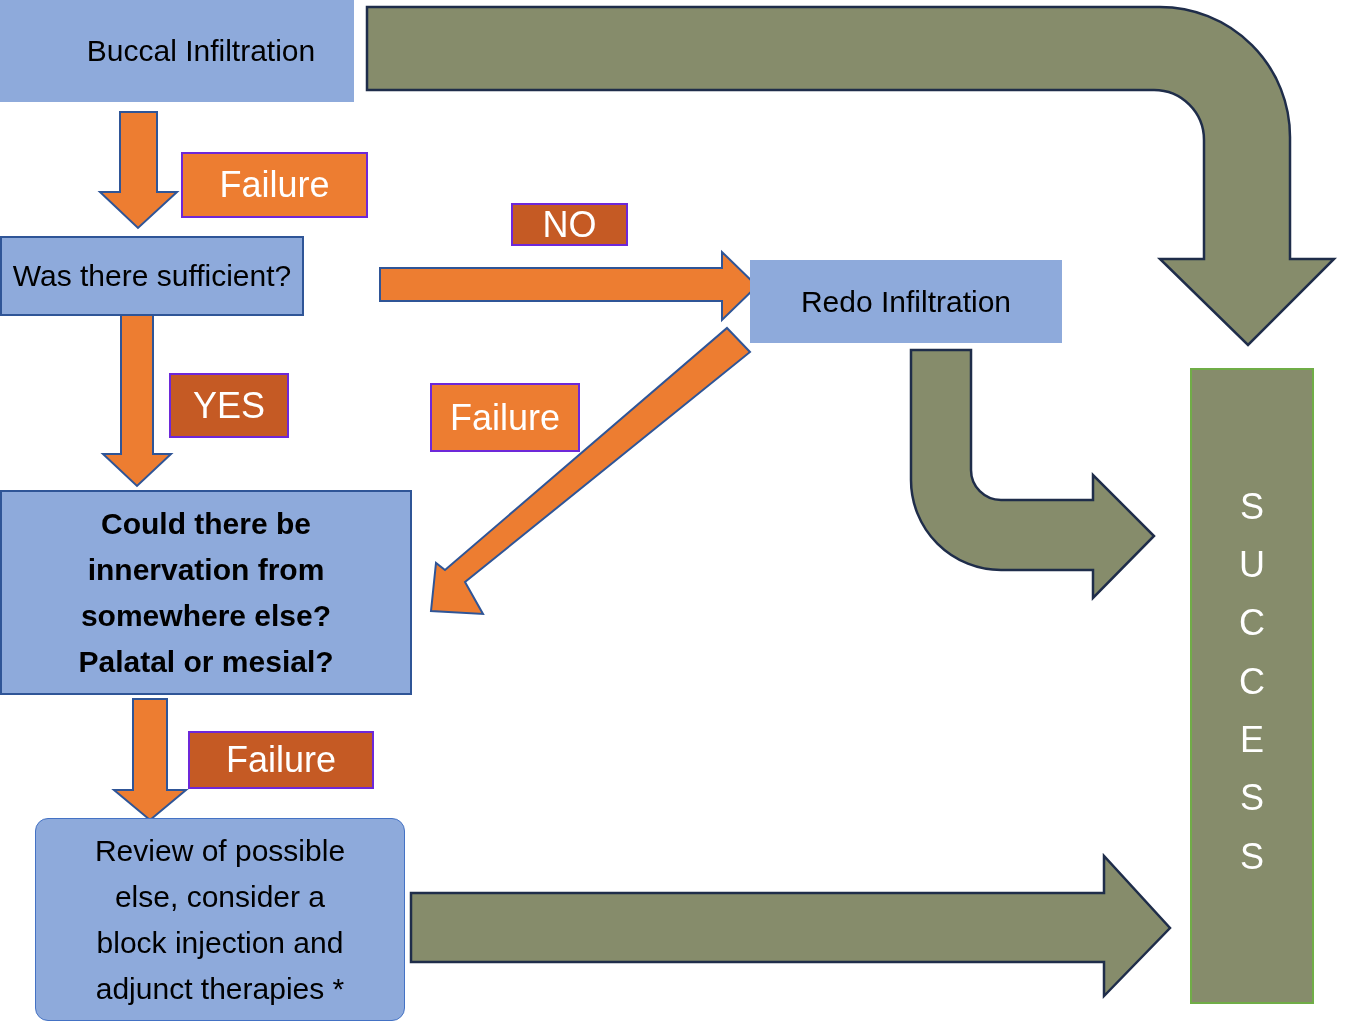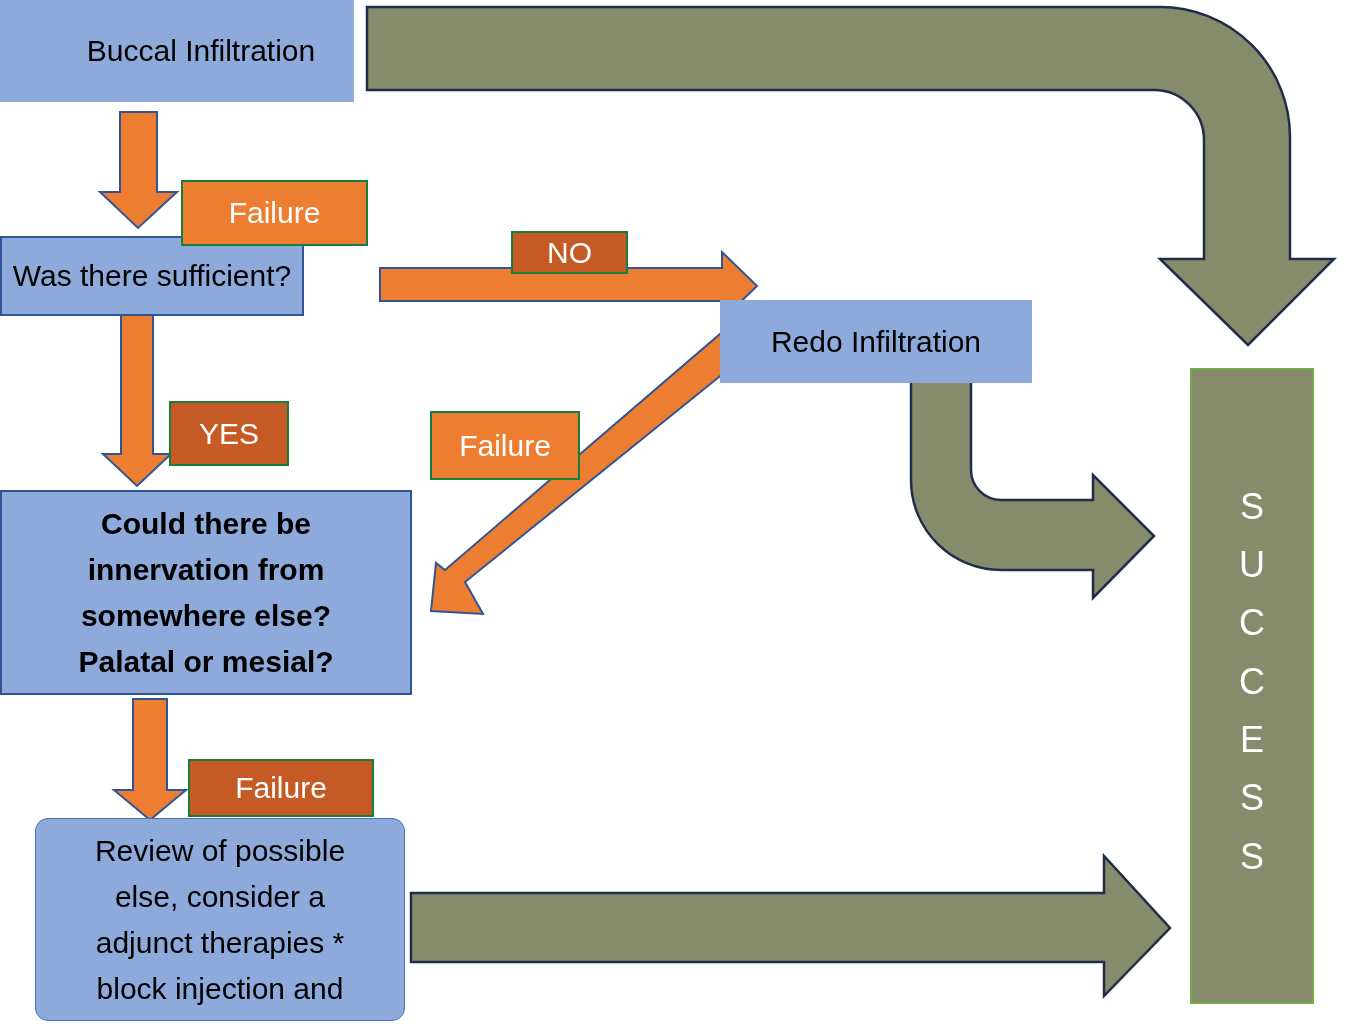--- a/index.html
+++ b/index.html
@@ -3,23 +3,23 @@
 <meta charset="utf-8">
 <style>
   html, body { margin: 0; padding: 0; background: #ffffff; }
   body { width: 1345px; height: 1027px; position: relative; overflow: hidden;
          font-family: "Liberation Sans", sans-serif; }
   svg.arrows { position: absolute; left: 0; top: 0; width: 1345px; height: 1027px; }
   .box { position: absolute; box-sizing: border-box; background: #8eaadb;
          border: 2px solid #2f5597; color: #000; display: flex; align-items: center;
          justify-content: center; text-align: center; font-size: 30px; line-height: 46px; }
   .box.nob { border: 1px solid #8eaadb; }
-  .lbl { position: absolute; box-sizing: border-box; border: 2px solid #15803d;
+  .lbl { position: absolute; box-sizing: border-box; border: 2px solid #6d28d9;
          color: #fff; display: flex; align-items: center; justify-content: center;
-         font-size: 30px; margin-top: 28px; }
+         font-size: 36px; }
   .lbl.light { background: #ed7d31; }
   .lbl.dark { background: #c55a24; }
   .success { position: absolute; left: 1190px; top: 368px; width: 124px; height: 636px;
              box-sizing: border-box; background: #868c6b; border: 2px solid #70ad47;
              color: #fff; }
   .success span { position: absolute; left: 0; width: 100%; text-align: center; font-size: 36px; }
 </style>
 </head>
 <body>
 
@@ -43,36 +43,36 @@
 </svg>
 
 <div class="box nob" style="left:0;top:0;width:354px;height:102px;padding-left:48px;">
   <span>Buccal Infiltration</span>
 </div>
 
 <div class="box" style="left:0;top:236px;width:304px;height:80px;">
   <span>Was there sufficient?</span>
 </div>
 
-<div class="box nob" style="left:720px;top:260px;width:312px;height:83px;margin-top:40px;">
+<div class="box nob" style="left:750px;top:260px;width:312px;height:83px;">
   <span>Redo Infiltration</span>
 </div>
 
 <div class="box" style="left:0;top:490px;width:412px;height:205px;flex-direction:column;font-weight:bold;">
   <div>Could there be</div>
   <div>innervation from</div>
   <div>somewhere else?</div>
   <div>Palatal or mesial?</div>
 </div>
 
 <div class="box" style="left:35px;top:818px;width:370px;height:203px;flex-direction:column;border-color:#4472c4;border-width:1px;border-radius:13px;">
   <div>Review of possible</div>
   <div>else, consider a</div>
+  <div>block injection and</div>
   <div>adjunct therapies *</div>
-  <div>block injection and</div>
 </div>
 
 <div class="lbl light" style="left:181px;top:152px;width:187px;height:66px;">
   <span>Failure</span>
 </div>
 
 <div class="lbl dark" style="left:511px;top:203px;width:117px;height:43px;">
   <span>NO</span>
 </div>
 

